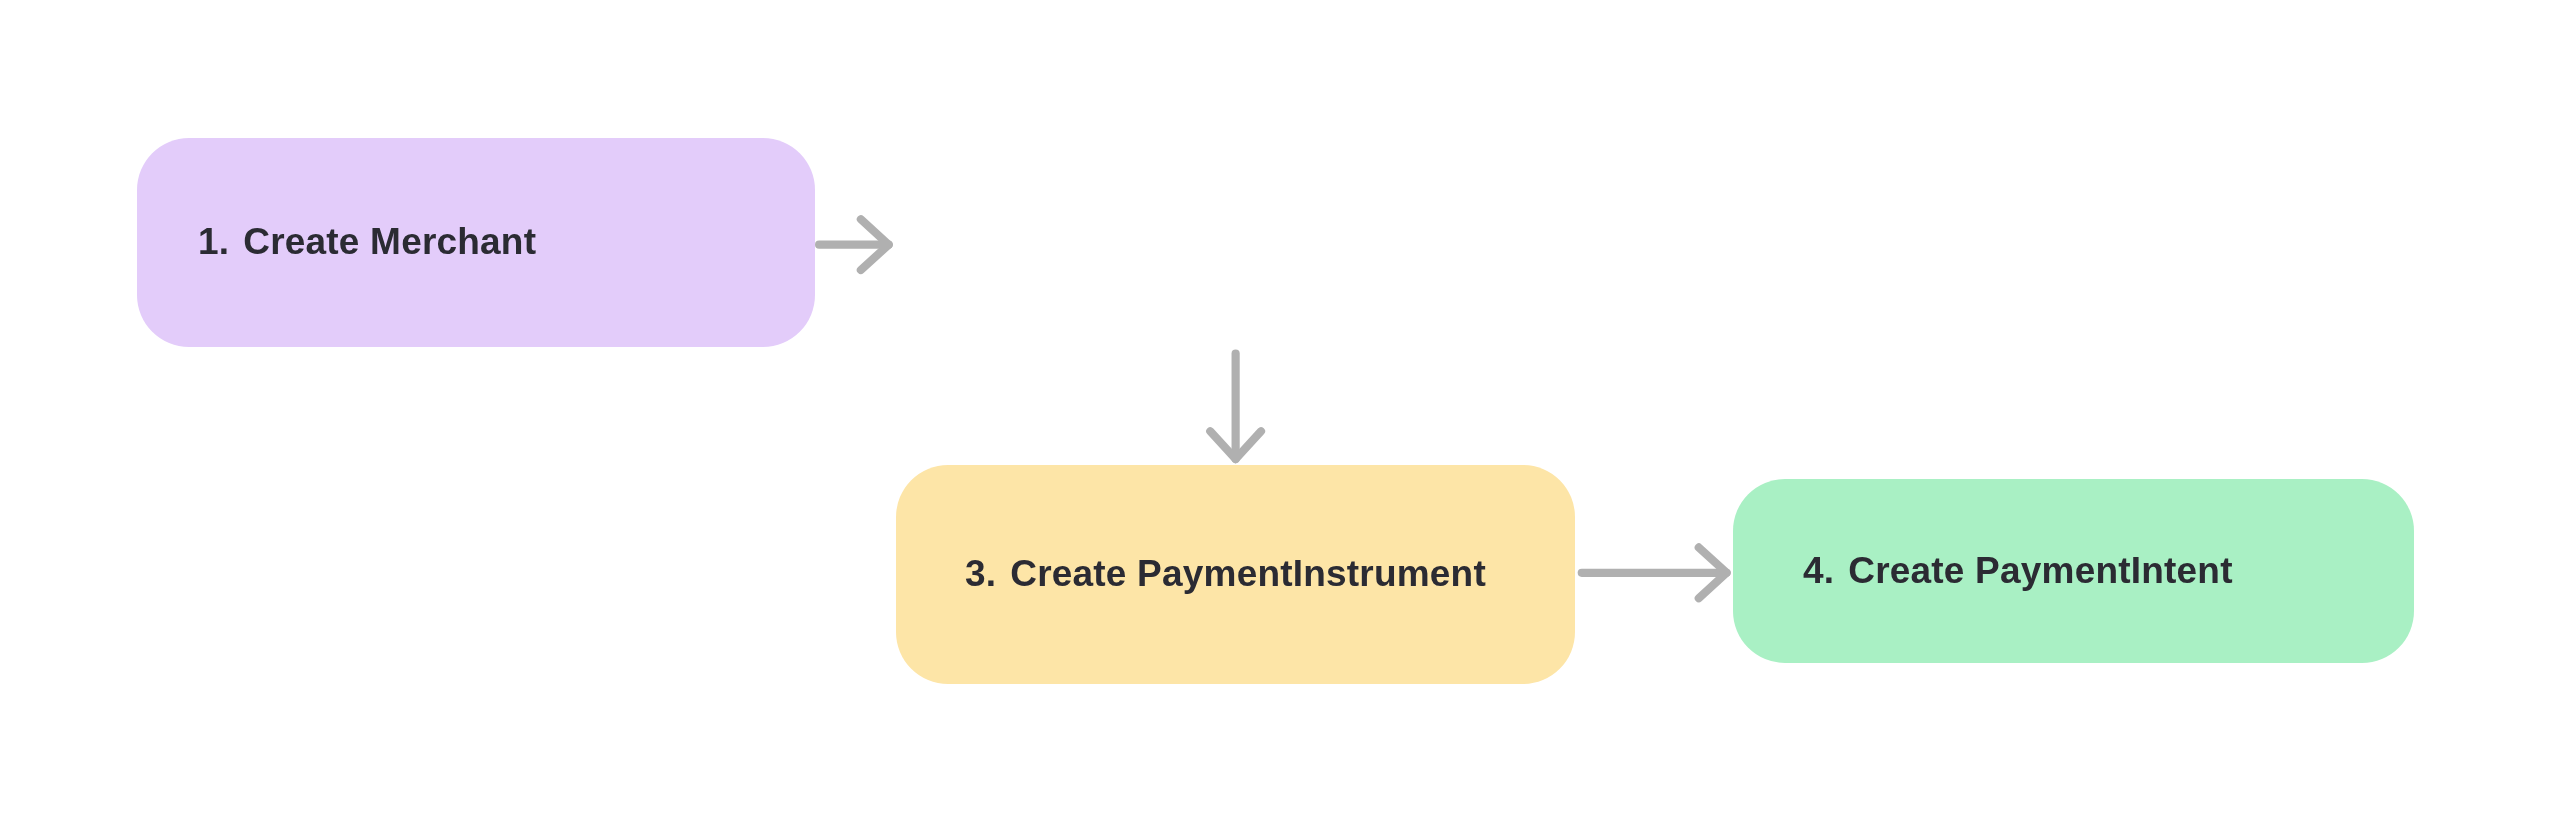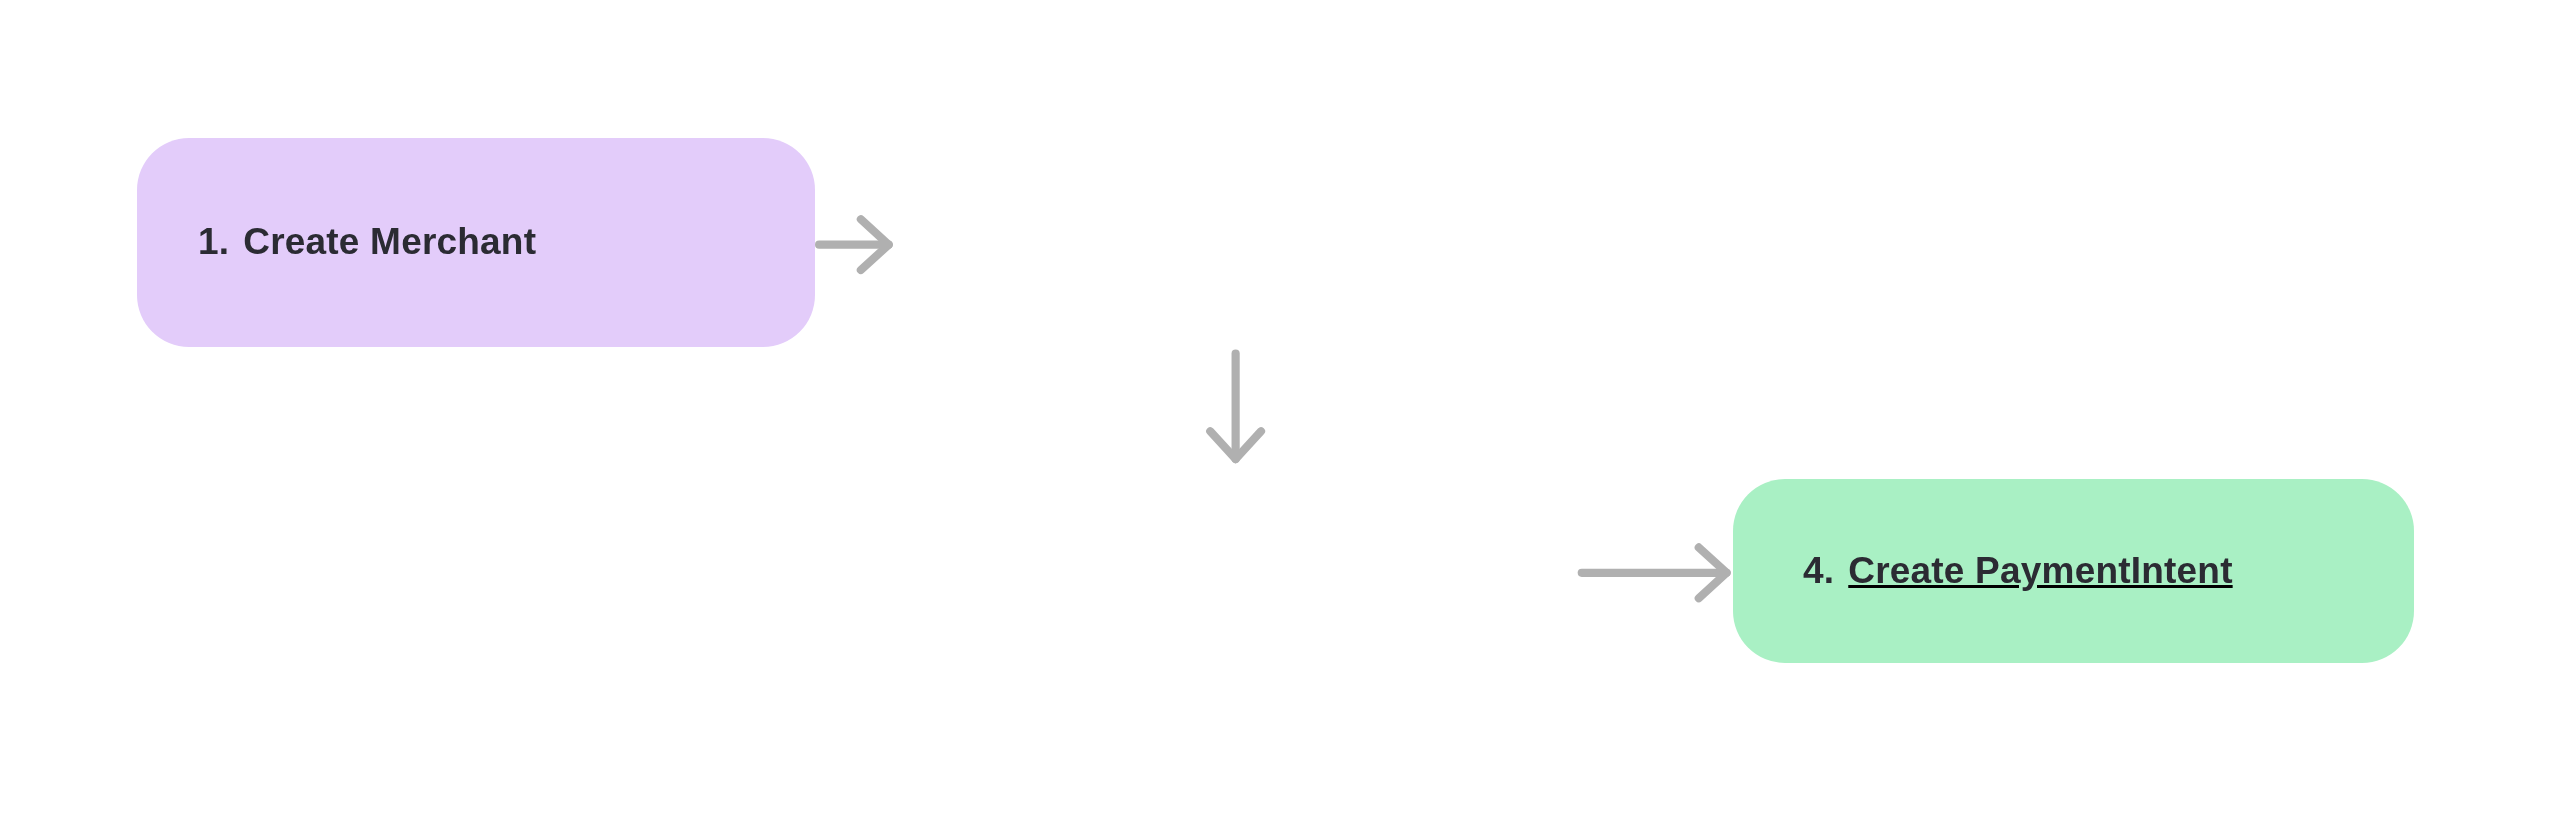--- a/index.html
+++ b/index.html
@@ -43,21 +43,21 @@
     line-height: 1.1;
   }
   .node-index {
     display: inline-block;
     margin-right: 14px;
   }
   
   #node-1 { left: 137px;  top: 138px; width: 678px; height: 209px; background: #e3ccfa; padding-left: 61px; }
   #node-2 { left: 896px; top: 140px; width: 679px; height: 208px; background: #bfe0fc; padding-left: 69px; }
   #node-3 { left: 896px; top: 465px; width: 679px; height: 219px; background: #fde5a7; padding-left: 69px; }
-  #node-4 { left: 1733px; top: 479px; width: 681px; height: 184px; background: #a9f0c4; padding-left: 70px; text-decoration: underline; }
+  #node-4 { left: 1733px; top: 479px; width: 681px; height: 184px; background: #a9f0c4; padding-left: 70px; }
 </style>
 </head>
 <body>
 
 <div id="canvas" style="background: rgb(255, 255, 255);">
 
   <svg class="edge-layer" viewBox="0 0 3148 1007" width="2576" height="824" aria-hidden="true">
 
     <g>
       <line x1="1001" y1="299" x2="1086" y2="299" stroke="#b0b0b0" stroke-width="10" stroke-linecap="round"></line>
@@ -75,20 +75,25 @@
     </g>
   </svg>
 
   <div class="node" id="node-1" style="background: rgb(227, 204, 250);">
     <div class="node-label" style="color: rgb(43, 43, 51);">
       <span class="node-index">1.</span><span>Create Merchant</span>
     </div>
   </div>
 
 
+  <div class="node" id="node-3" style="background: rgb(253, 229, 167);">
+    <div class="node-label" style="color: rgb(43, 43, 51);">
+      <span class="node-index">3.</span><span>Create PaymentInstrument</span>
+    </div>
+  </div>
 
   <div class="node" id="node-4" style="background: rgb(169, 240, 196);">
     <div class="node-label" style="color: rgb(43, 43, 51);">
       <span class="node-index">4.</span><span>Create PaymentIntent</span>
     </div>
   </div>
 
 </div>
 
 

